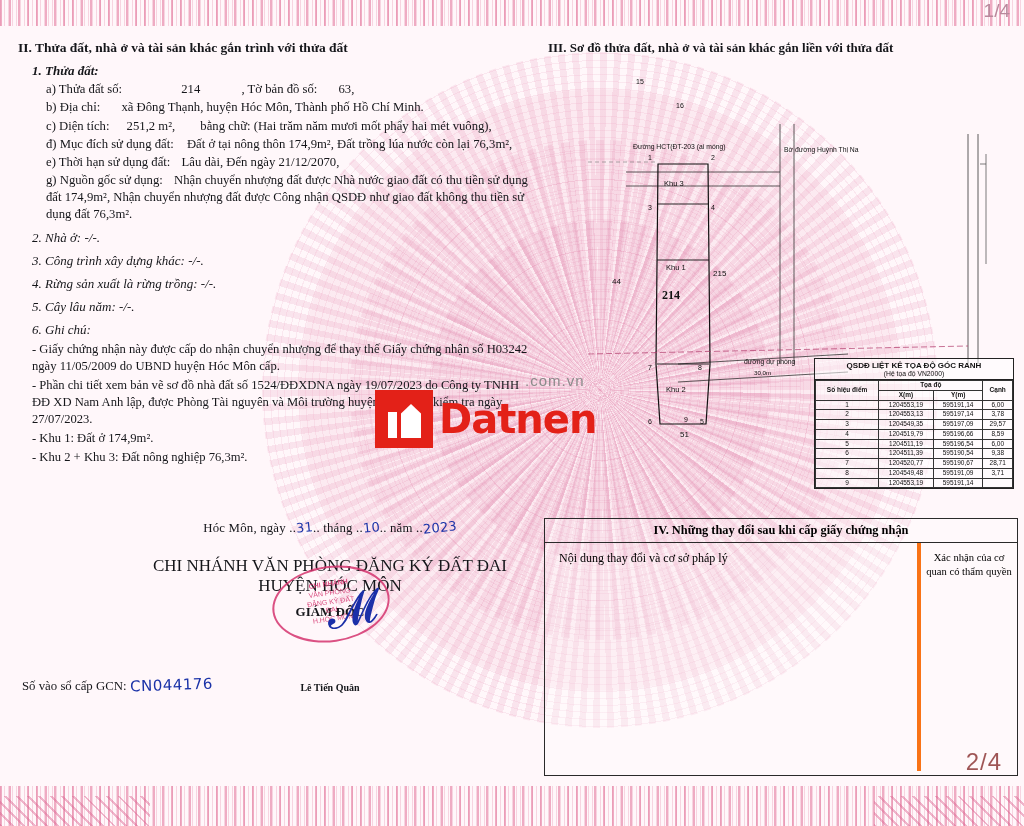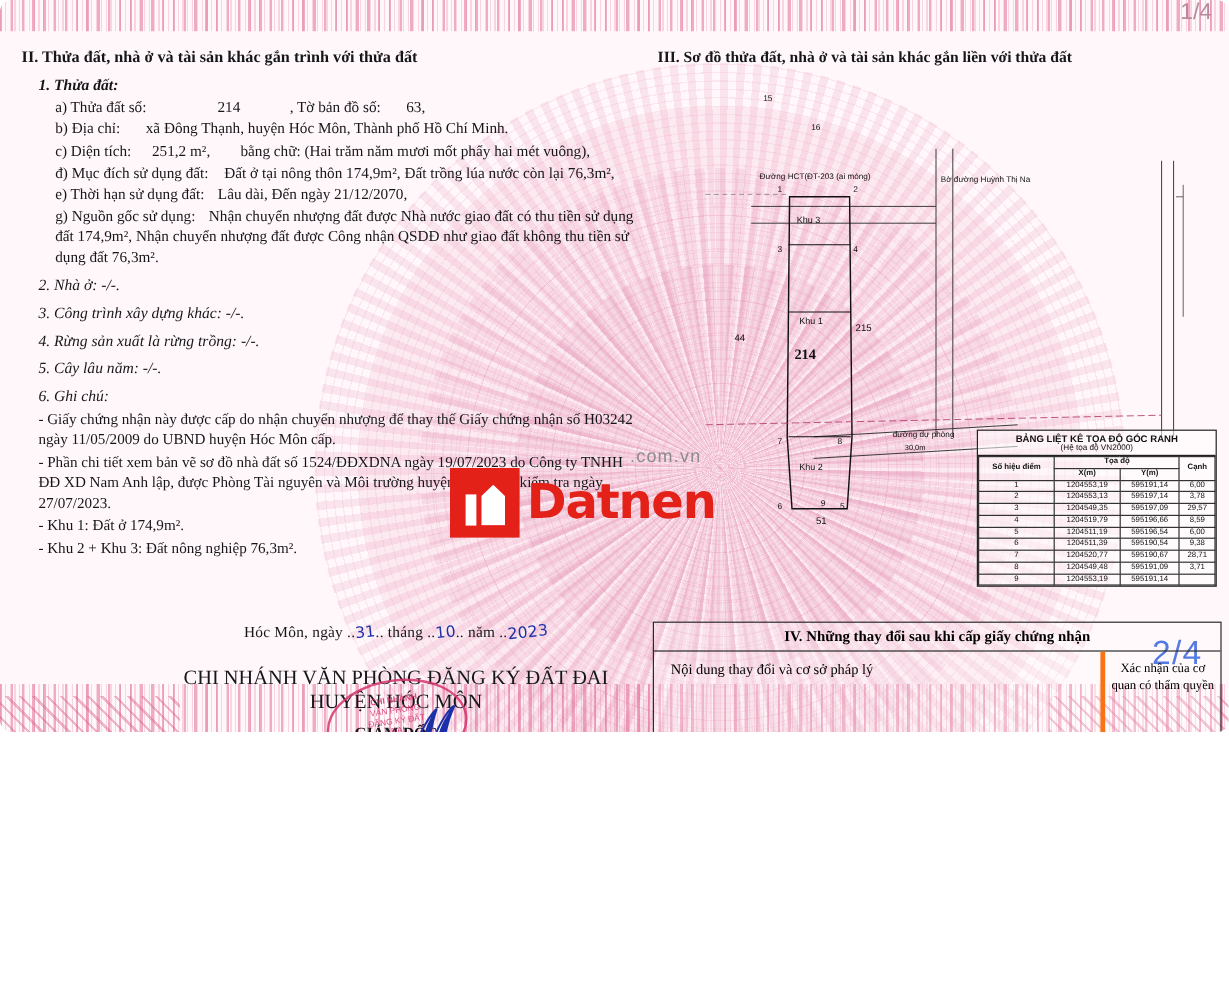--- a/index.html
+++ b/index.html
@@ -6,24 +6,23 @@
     margin: 0;
     padding: 0;
     background: #ffffff;
   }
   body {
     font-family: "Liberation Serif", serif;
   }
   .page {
     position: relative;
     width: 1024px;
-    height: 610px;
+    height: 826px;
     background: #fdf6f8;
     overflow: hidden;
-    border-radius: 10px;
   }
   
   .bg-tint {
     position: absolute;
     inset: 0;
     background:
       radial-gradient(circle at 600px 390px, rgba(226,120,160,0.18) 0 2px, rgba(255,255,255,0) 3px),
       radial-gradient(circle at 600px 390px, rgba(226,120,160,0.10) 0 300px, rgba(255,255,255,0) 302px),
       linear-gradient(#fff7fa, #fff7fa);
   }
@@ -85,22 +84,22 @@
     right: 14px;
     top: 0px;
     font-size: 19px;
     color: #b9889c;
     font-family: "Liberation Sans", sans-serif;
   }
   .page-num-bottom {
     position: absolute;
     right: 22px;
     bottom: 50px;
-    font-size: 28px;
-    color: #1d4ed8;
+    font-size: 24px;
+    color: #7f1d1d;
     font-family: "Liberation Sans", sans-serif;
     letter-spacing: 1px;
   }
 
   
   .left-col {
     position: absolute;
     left: 18px;
     top: 40px;
     width: 512px;
@@ -499,21 +498,21 @@
       <text x="118" y="328" font-family="Liberation Sans, sans-serif" font-size="7.5" fill="#111">Khu 2</text>
       <text x="114" y="235" font-family="Liberation Serif, serif" font-size="12" font-weight="bold" fill="#111">214</text>
       <text x="85" y="85" font-family="Liberation Sans, sans-serif" font-size="6.8" fill="#111">Đường HCT(ĐT-203 (ai móng)</text>
       <text x="236" y="88" font-family="Liberation Sans, sans-serif" font-size="6.8" fill="#111">Bờ đường Huỳnh Thị Na</text>
       <text x="196" y="300" font-family="Liberation Sans, sans-serif" font-size="6.8" fill="#111">đường dự phòng</text>
       <text x="206" y="311" font-family="Liberation Sans, sans-serif" font-size="6.2" fill="#111">30,0m</text>
     </svg>
   </div>
 
   <div class="coord-table">
-    <div class="coord-title">BẢNG LIỆT KÊ TỌA ĐỘ GÓC RANH</div>
+    <div class="coord-title">QSDĐ LIỆT KÊ TỌA ĐỘ GÓC RANH</div>
     <div class="coord-sub">(Hệ tọa độ VN2000)</div>
     <table class="coords">
       <tbody>
           <tr>
         <th rowspan="2">Số hiệu điểm</th>
         <th colspan="2">Tọa độ</th>
         <th rowspan="2">Cạnh</th>
       </tr>
       <tr>
         <th>X(m)</th>

